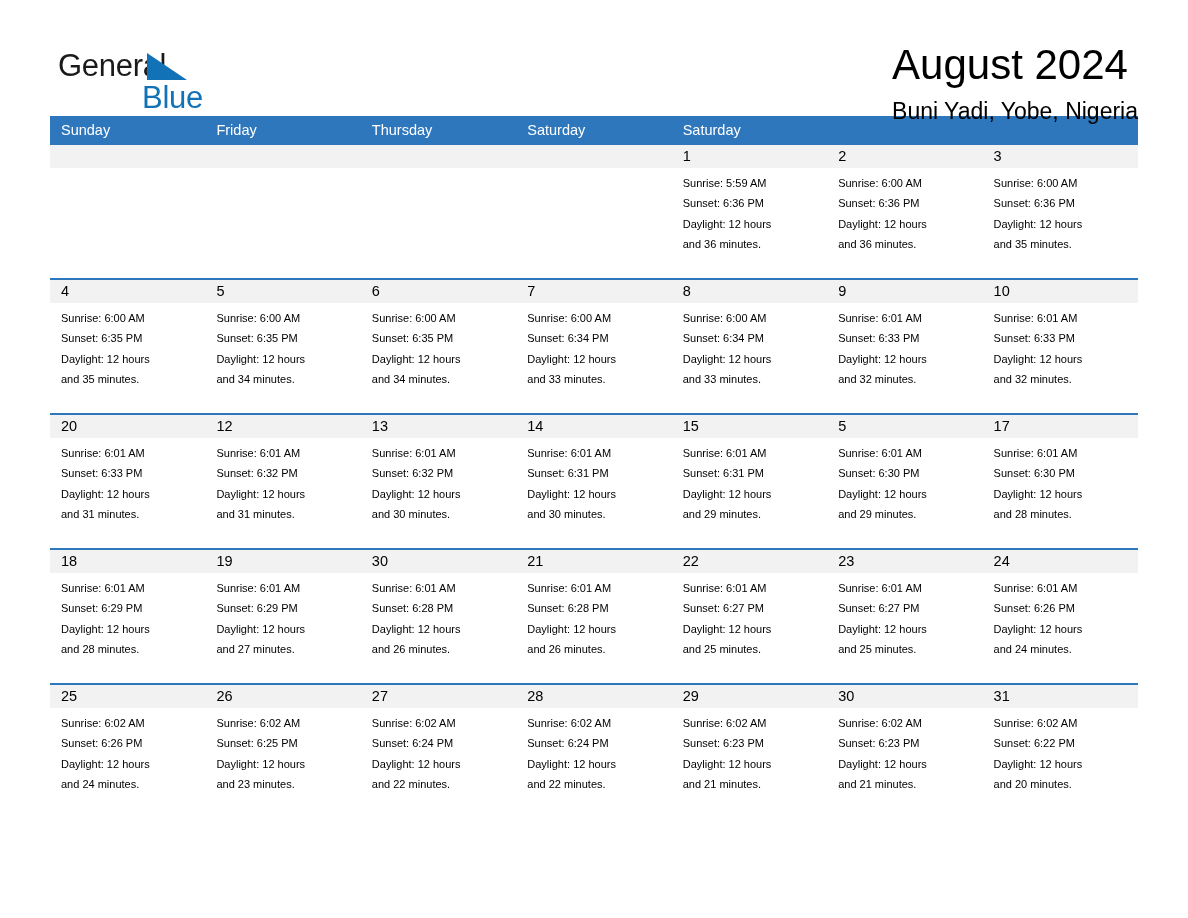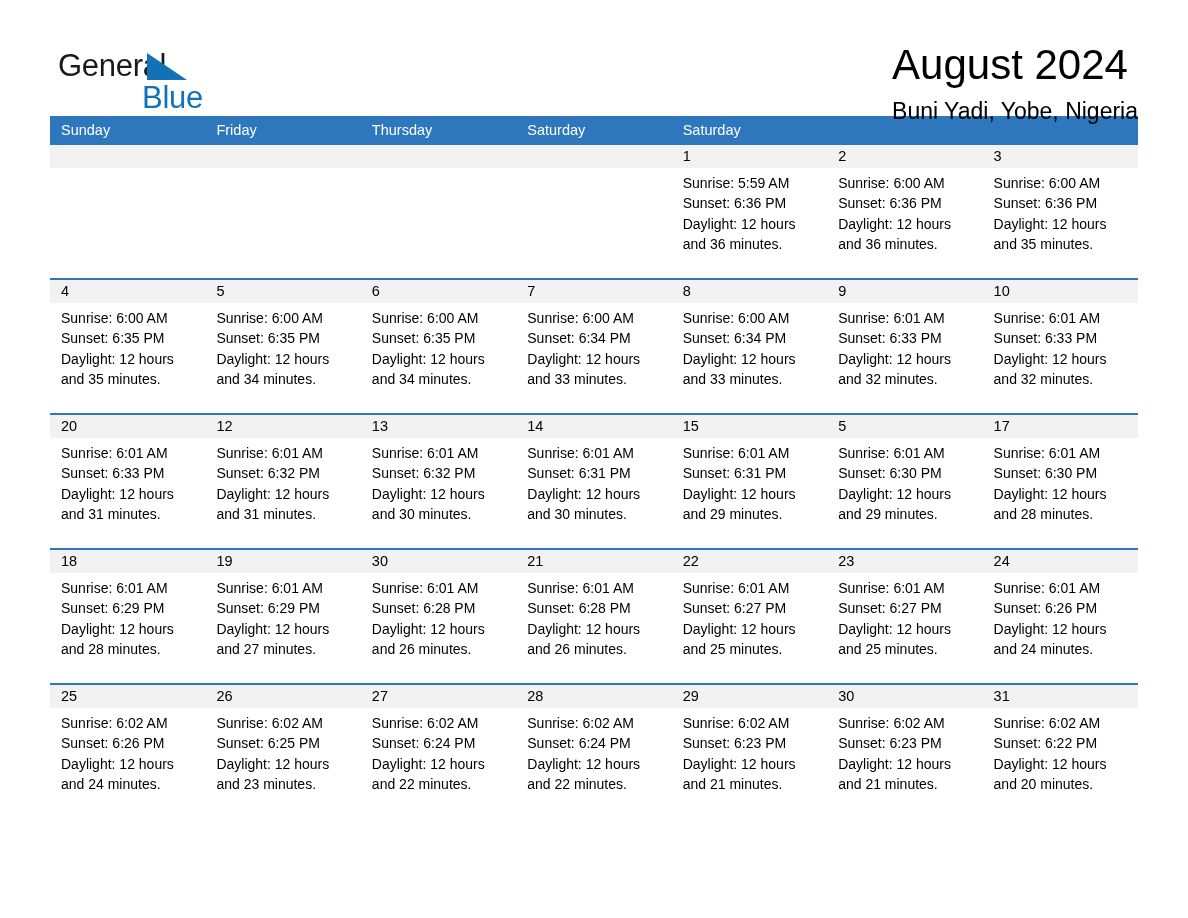--- a/index.html
+++ b/index.html
@@ -127,21 +127,21 @@
     line-height: 23px;
     padding-left: 11px;
     color: #000;
     box-sizing: border-box;
   }
   .day-cell.empty .day-number-strip {
     background: #f2f2f2;
   }
   .day-info {
     padding: 5px 8px 0 11px;
-    font-size: 14px;
+    font-size: 11px;
     line-height: 20.3px;
     color: #000;
   }
   .day-info div {
     white-space: nowrap;
   }
 </style>
 </head>
 <body>
 

